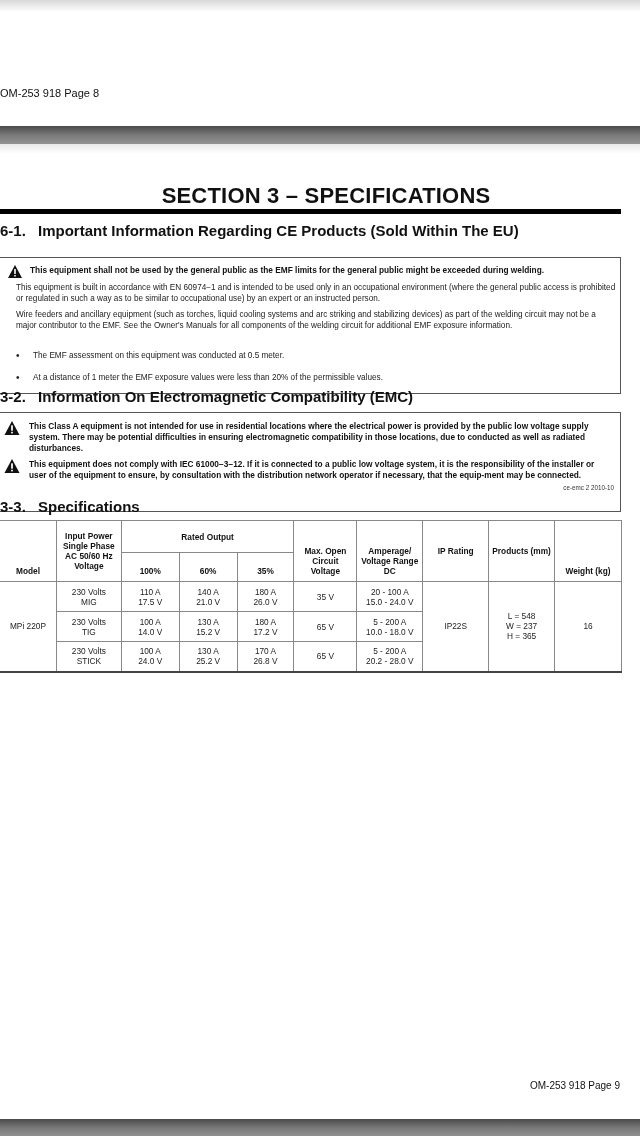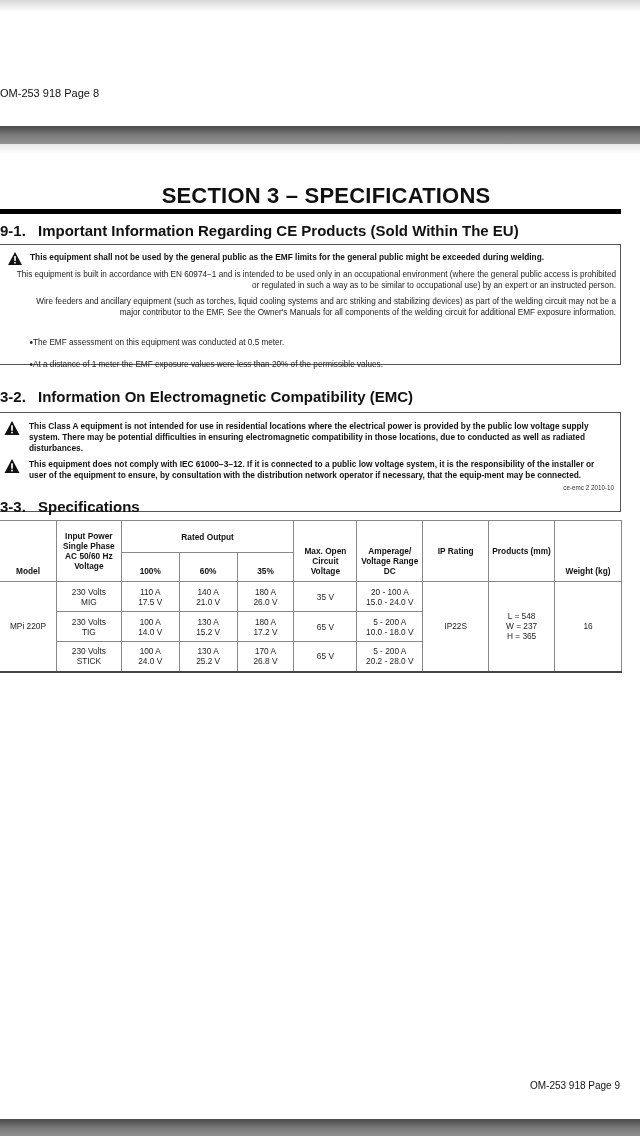--- a/index.html
+++ b/index.html
@@ -22,21 +22,21 @@
       font-size: 22px; font-weight: bold; letter-spacing: 0.2px; color: #111; }
     .section-rule { position: absolute; left: 0; top: 209px; width: 621px; height: 5px; background: #000; }
 
     .sub-heading { position: absolute; left: 0; font-size: 15px; font-weight: bold; color: #111; white-space: nowrap; }
     .sub-heading .num { display: inline-block; width: 38px; }
     .h-31 { top: 222px; }
     .h-32 { top: 388px; }
     .h-33 { top: 498px; }
 
     .box { position: absolute; left: 0; width: 621px; border: 1px solid #555; border-left: none; background: #fff; }
-    .box-ce { top: 244px; height: 121px; text-align: right; }
+    .box-ce { top: 257px; height: 137px; }
     .box-emc { top: 412px; height: 100px; }
 
     .warn-line { position: absolute; left: 8px; display: flex; align-items: flex-start; }
     .warn-icon { width: 14px; height: 13px; margin-right: 8px; flex: 0 0 auto; }
     .warn-text { font-size: 8.3px; font-weight: bold; line-height: 11px; color: #111; }
 
     .para { position: absolute; left: 16px; width: 600px; font-size: 8.2px; line-height: 11px; color: #222; }
     .bullet { position: absolute; left: 16px; font-size: 8.2px; color: #222; display: flex; }
     .bullet .dot { width: 17px; font-size: 10px; line-height: 10px; }
 
@@ -61,21 +61,21 @@
 <div class="top-shade"></div>
 
 <div class="page-footer-prev">OM-253 918 Page 8</div>
 
 <div class="page-gap gap-1"></div>
 
 <div class="section-title">SECTION 3 – SPECIFICATIONS</div>
 <div class="section-rule"></div>
 
 <div class="sub-heading h-31">
-  <span class="num">9-1.</span><span>Important Information Regarding CE Products (Sold Within The EU)</span>
+  <span class="num">6-1.</span><span>Important Information Regarding CE Products (Sold Within The EU)</span>
 </div>
 
 <div class="box box-ce">
   <div class="warn-line" style="top:7px;">
     <svg class="warn-icon" viewBox="0 0 14 13">
       <polygon points="7,0 14,13 0,13" fill="#111"></polygon>
       <rect x="6.2" y="4" width="1.6" height="5" fill="#fff"></rect>
       <rect x="6.2" y="10" width="1.6" height="1.5" fill="#fff"></rect>
     </svg>
     <span class="warn-text">This equipment shall not be used by the general public as the EMF  limits for the general public might be exceeded during welding.</span>

